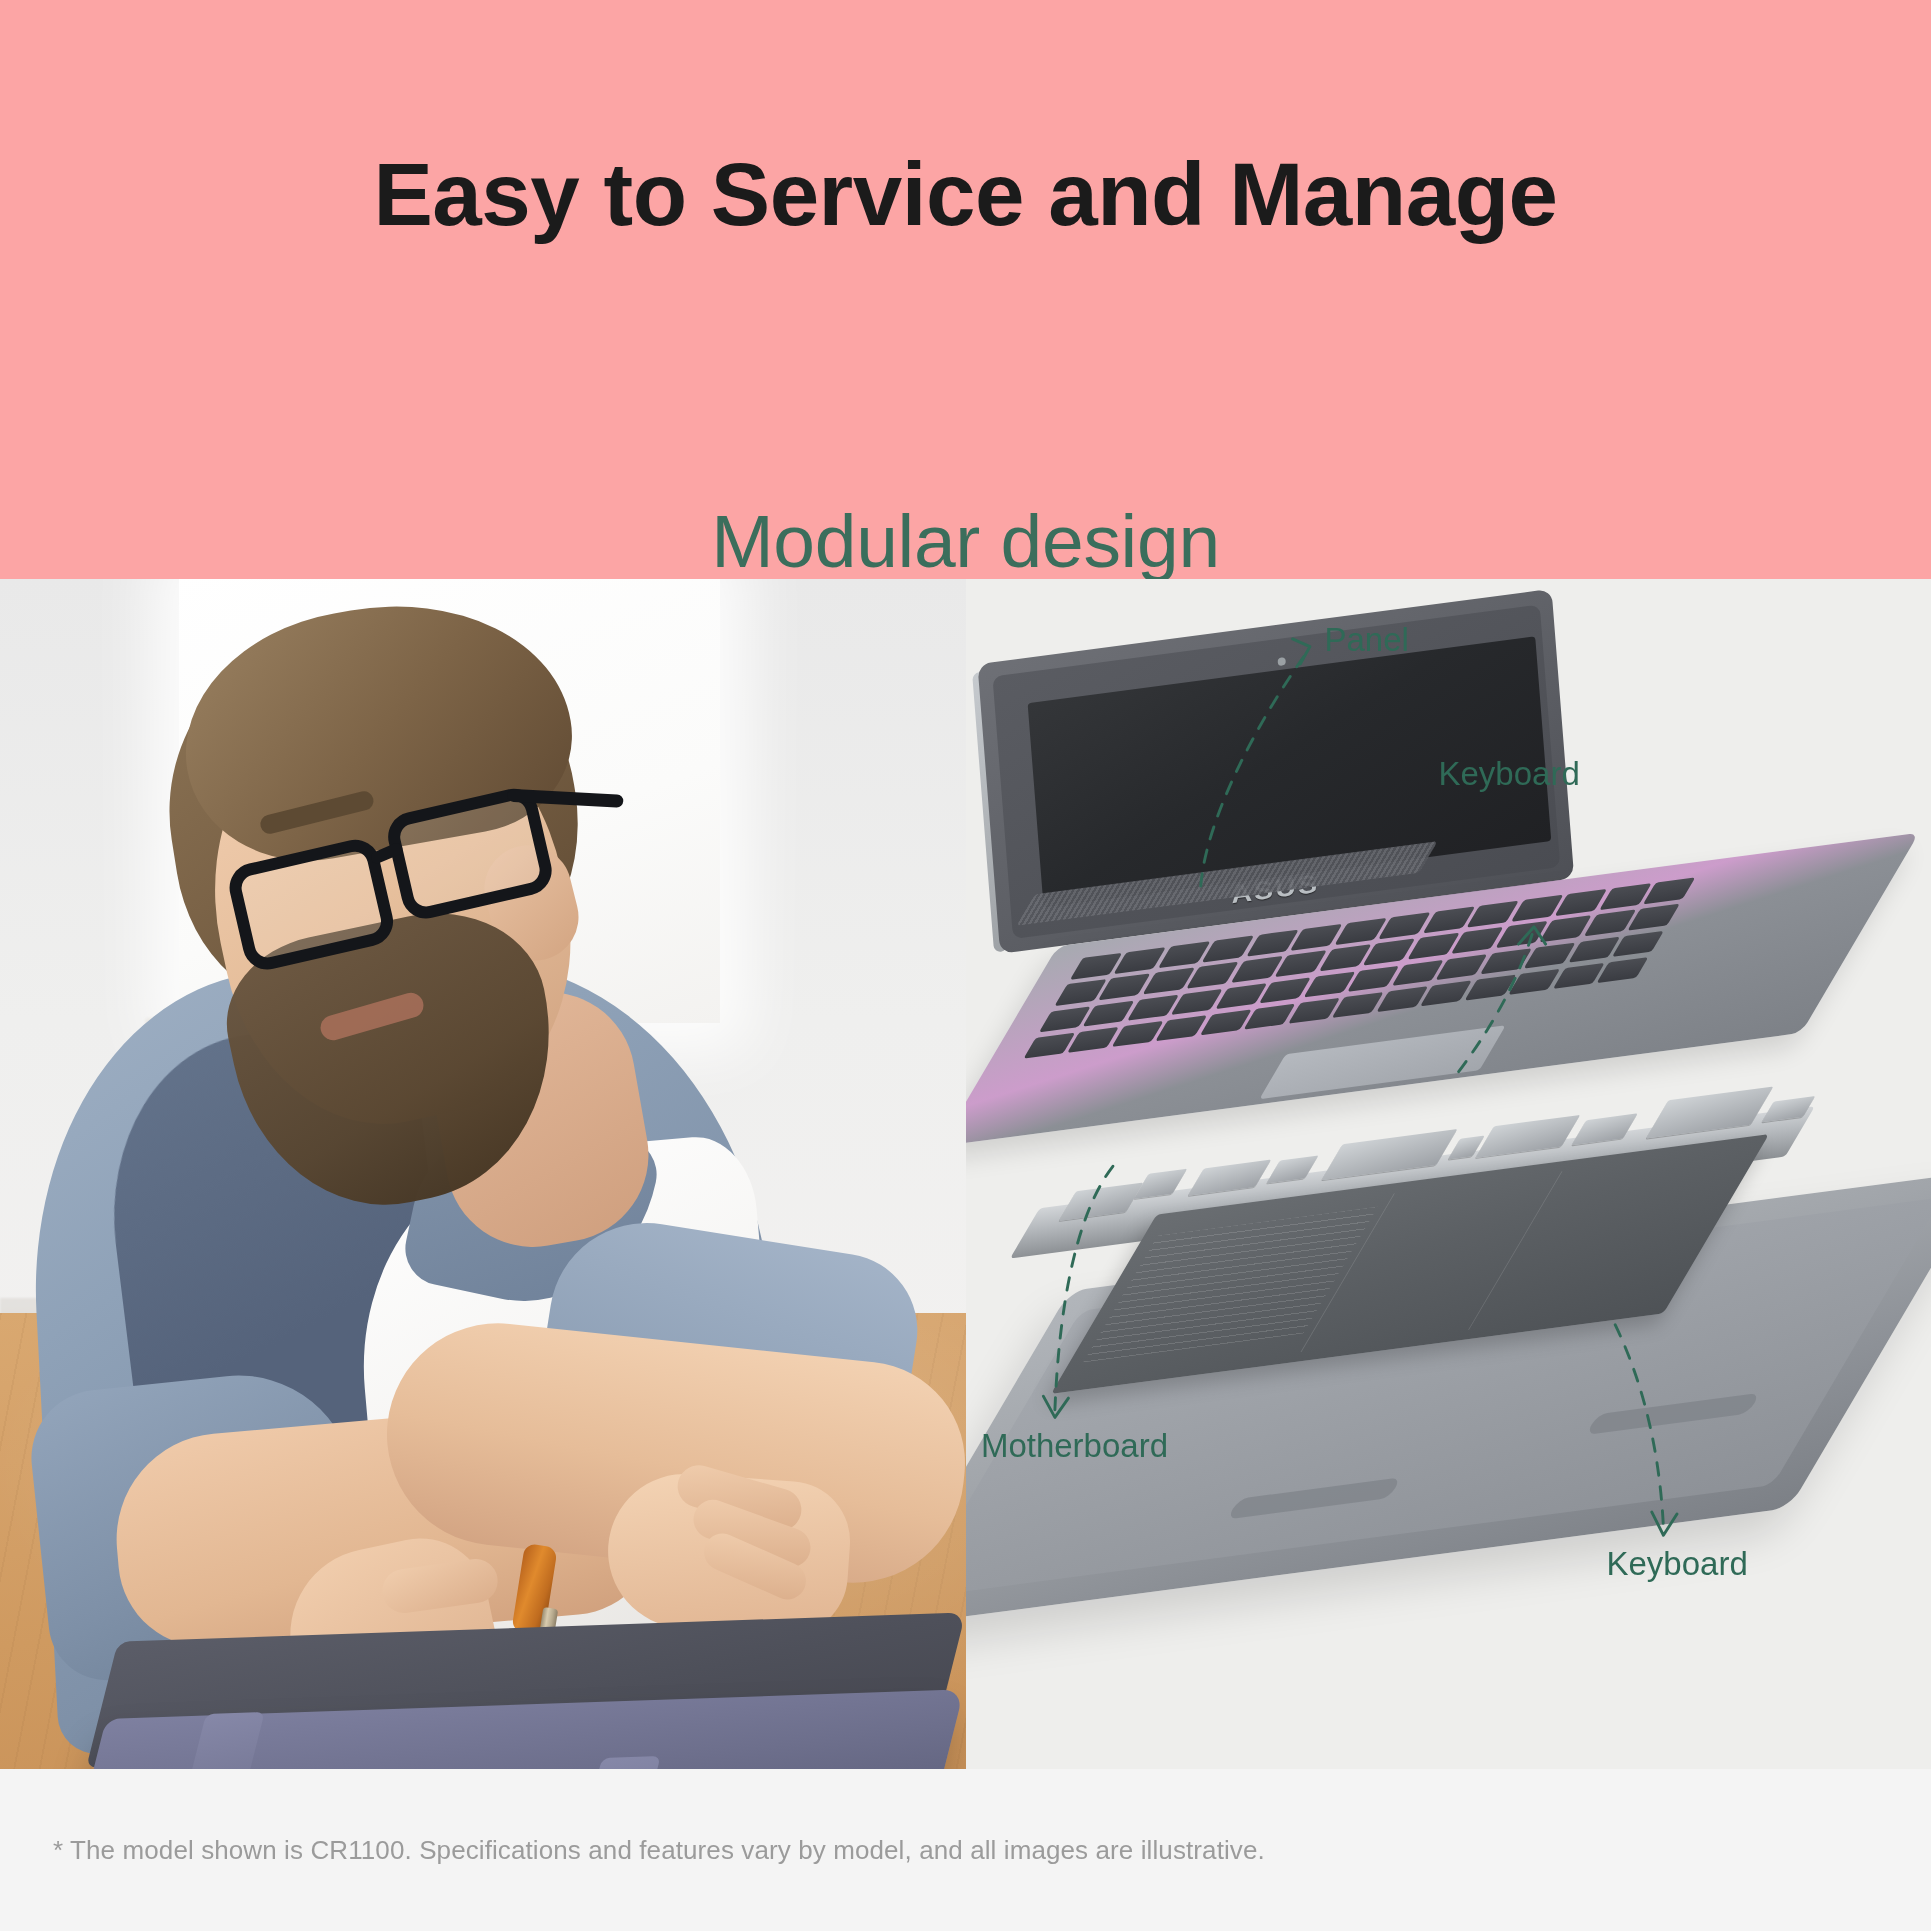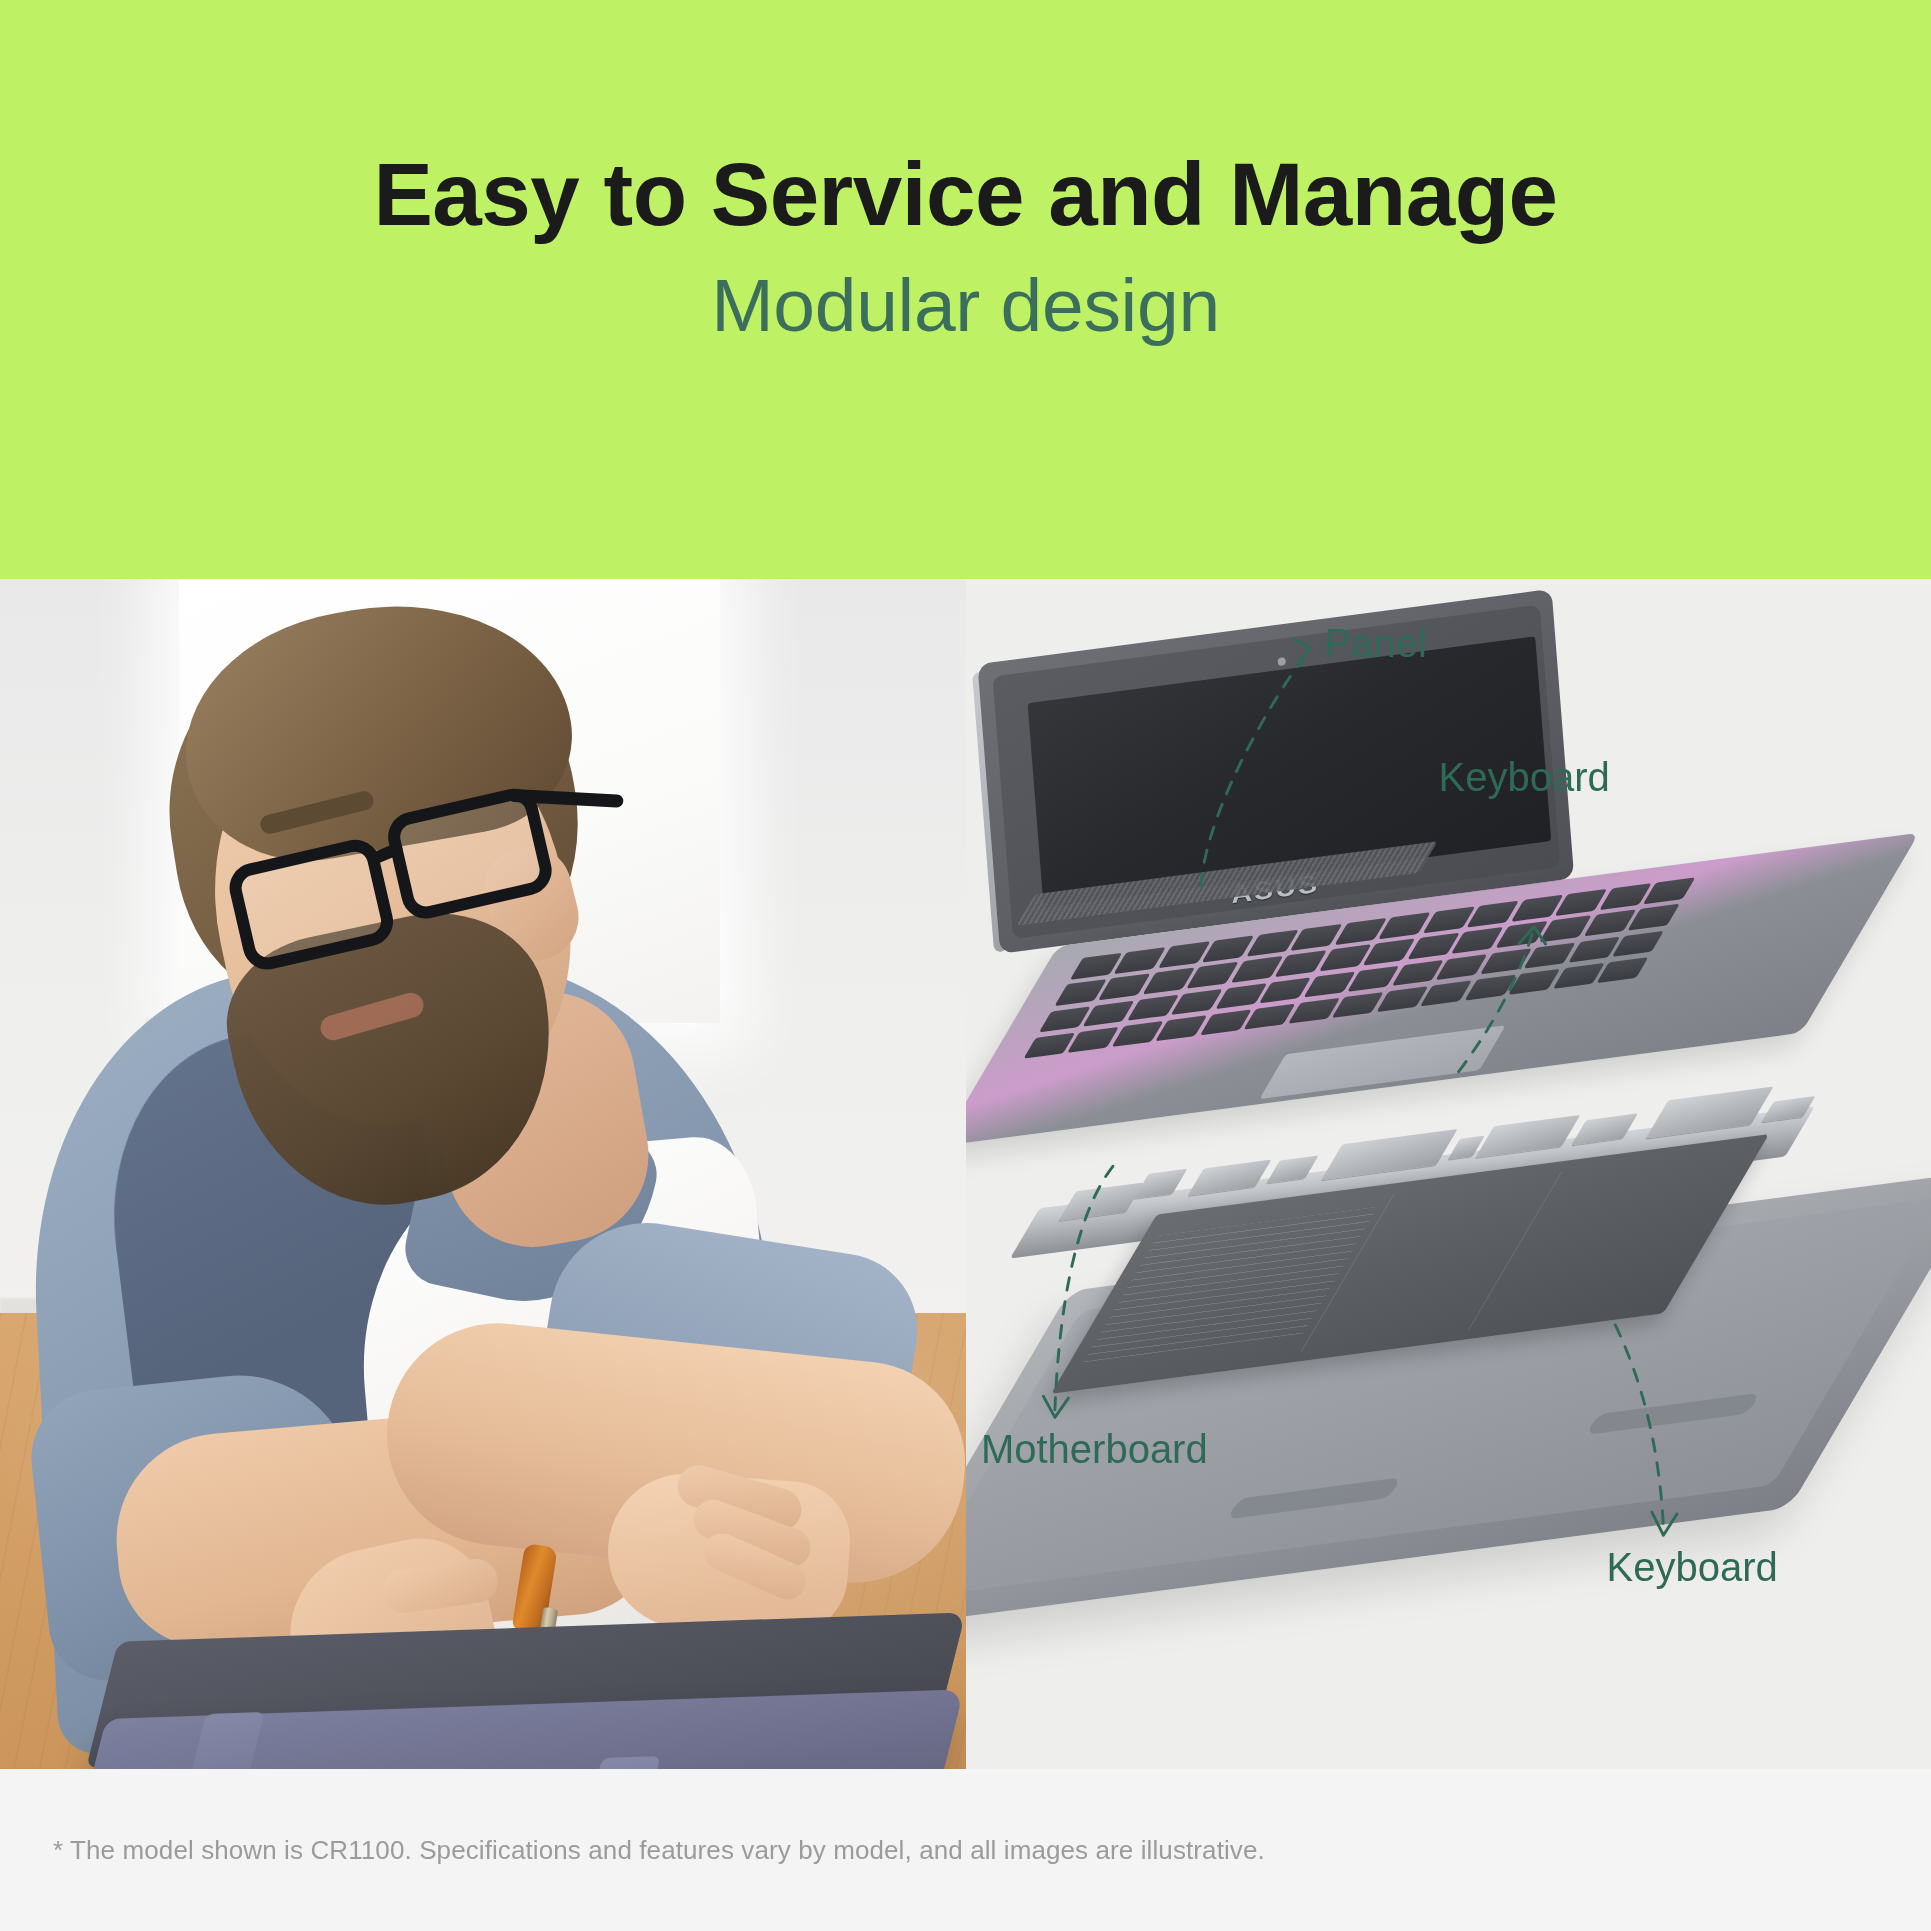--- a/index.html
+++ b/index.html
@@ -20,25 +20,25 @@
     background: #f4f4f4;
     display: flex;
     flex-direction: column;
   }
 
   
   .header {
     position: relative;
     height: 579px;
     flex: 0 0 579px;
-    background: #bef264;
+    background: #fca5a5;
     display: flex;
     flex-direction: column;
     align-items: center;
-    justify-content: flex-start;
+    justify-content: space-between;
     padding-top: 150px;
     box-sizing: border-box;
   }
   .headline {
     font-size: 89px;
     font-weight: 700;
     color: #1b1b1b;
     letter-spacing: -0.5px;
     line-height: 1.0;
     text-align: center;
@@ -500,21 +500,21 @@
   .batt-label {
     position: absolute; left: 15.4px; top: 21px;
     width: 222px; height: 116px;
     background: repeating-linear-gradient(0deg, rgba(255,255,255,.17) 0 1px, rgba(0,0,0,0) 1px 6.8px);
     opacity: .8;
   }
 
   
   .callout {
     position: absolute;
-    font-size: 40px;
+    font-size: 33px;
     color: #2f6a57;
     font-family: "Liberation Sans", sans-serif;
     white-space: nowrap;
   }
   .leader {
     position: absolute;
     overflow: visible;
     pointer-events: none;
   }
 

